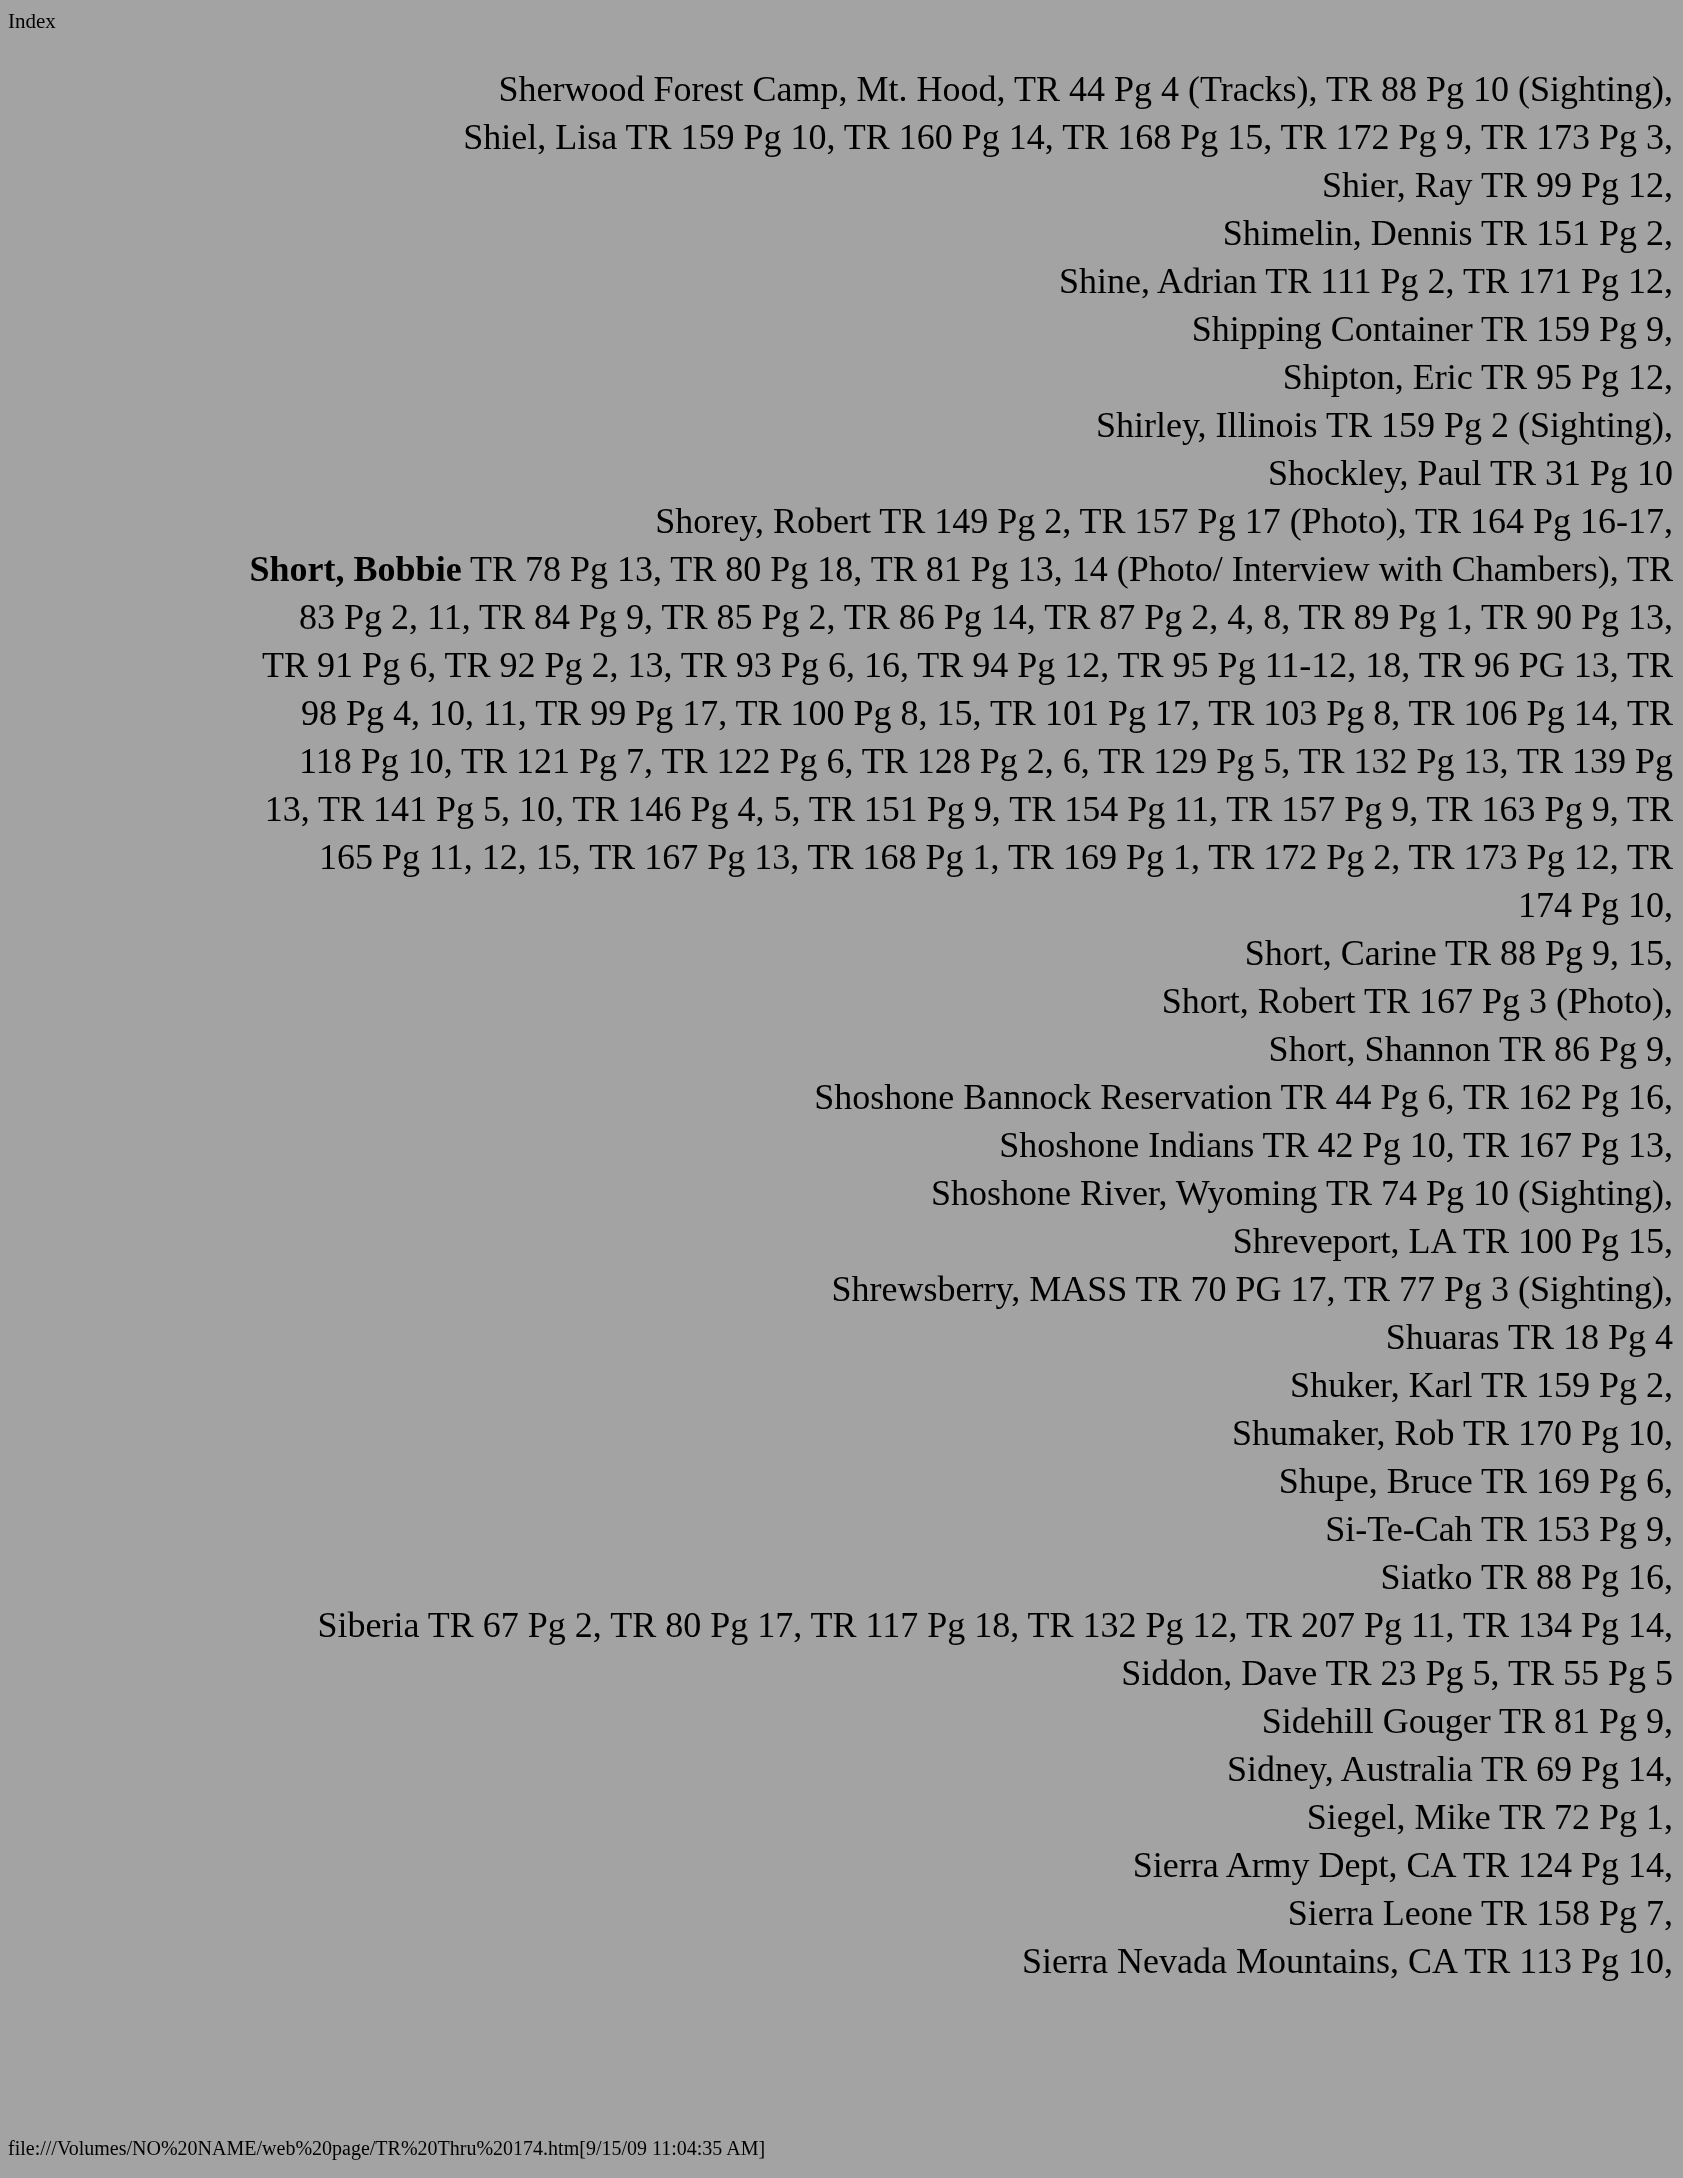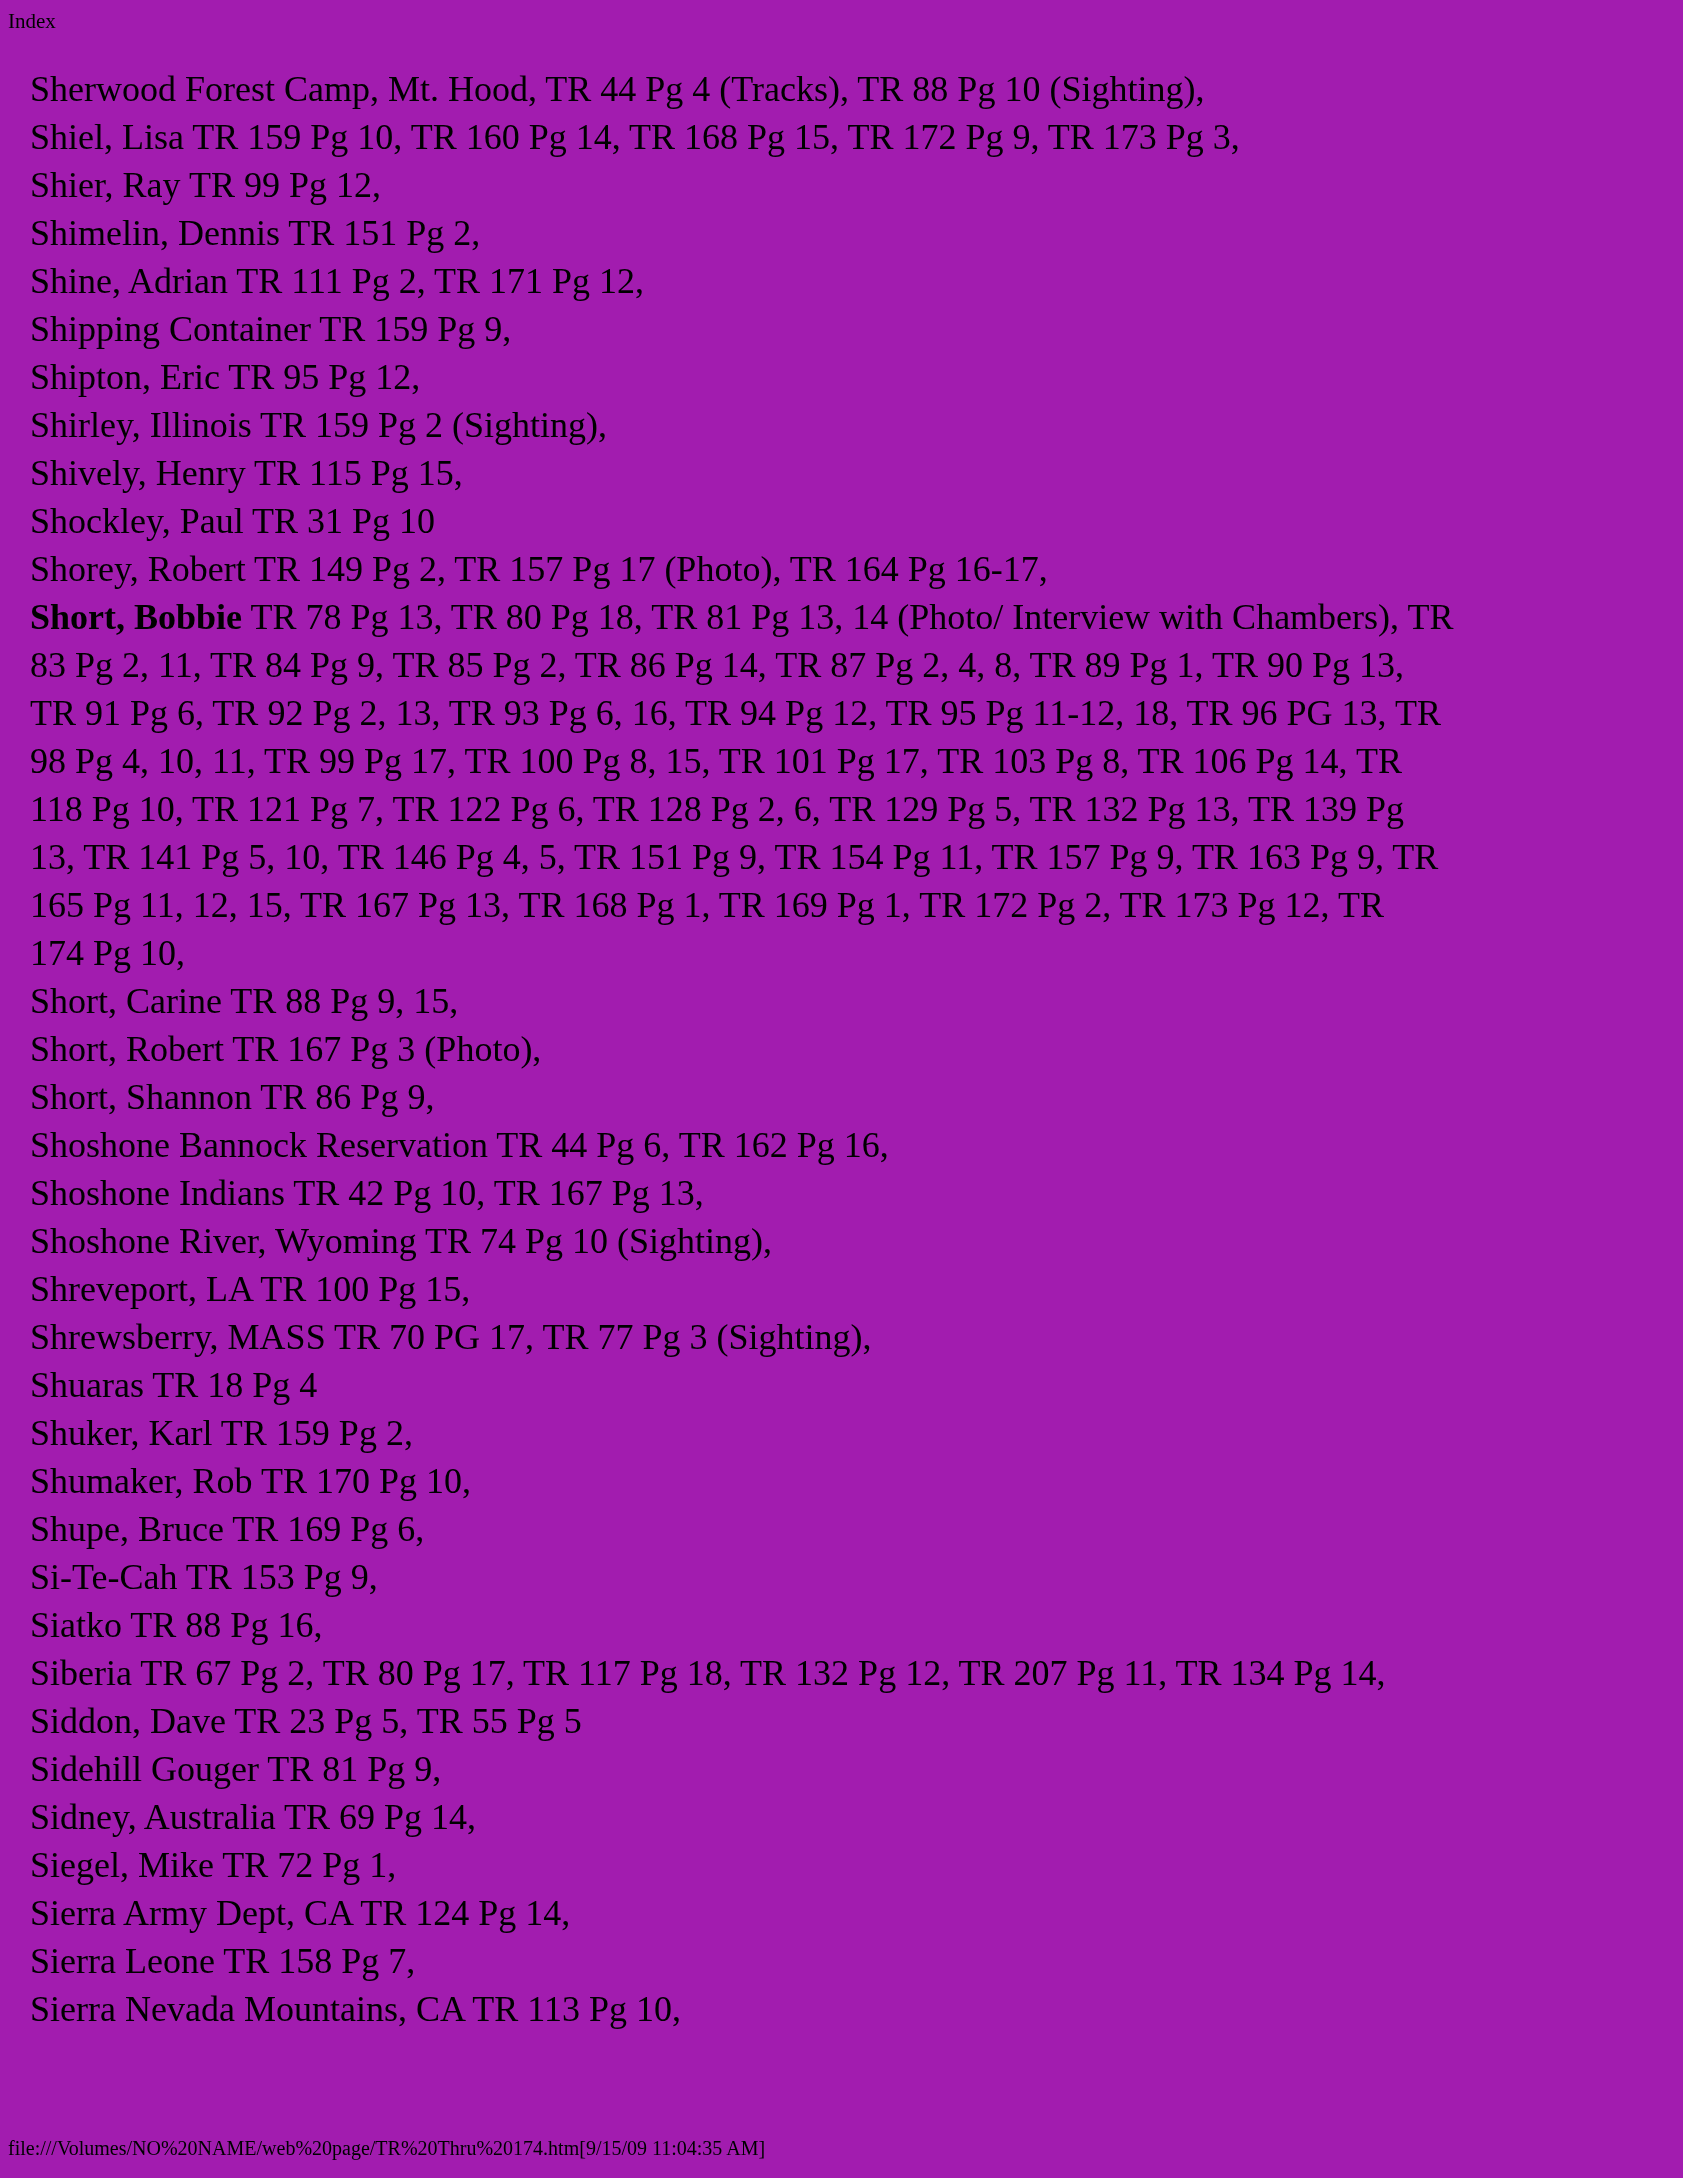--- a/index.html
+++ b/index.html
@@ -4,24 +4,25 @@
 <style>
   html, body {
     margin: 0;
     padding: 0;
     background: #ffffff;
   }
   .page {
     position: relative;
     width: 1683px;
     height: 2178px;
-    background: #a21caf;
+    background: #a3a3a3;
     color: #000000;
     font-family: "Liberation Serif", "DejaVu Serif", serif;
     overflow: hidden;
+    text-align: right;
   }
   .doc-title {
     position: absolute;
     top: 9px;
     left: 8px;
     font-size: 21px;
     line-height: 24px;
     color: #000000;
   }
   .index-list {
@@ -57,21 +58,20 @@
 
   <div class="index-list">
       <div class="index-line">Sherwood Forest Camp, Mt. Hood, TR 44 Pg 4 (Tracks), TR 88 Pg 10 (Sighting),</div>
       <div class="index-line">Shiel, Lisa TR 159 Pg 10, TR 160 Pg 14, TR 168 Pg 15, TR 172 Pg 9, TR 173 Pg 3,</div>
       <div class="index-line">Shier, Ray TR 99 Pg 12,</div>
       <div class="index-line">Shimelin, Dennis TR 151 Pg 2,</div>
       <div class="index-line">Shine, Adrian TR 111 Pg 2, TR 171 Pg 12,</div>
       <div class="index-line">Shipping Container TR 159 Pg 9,</div>
       <div class="index-line">Shipton, Eric TR 95 Pg 12,</div>
       <div class="index-line">Shirley, Illinois TR 159 Pg 2 (Sighting),</div>
-      <div class="index-line">Shively, Henry TR 115 Pg 15,</div>
       <div class="index-line">Shockley, Paul TR 31 Pg 10</div>
       <div class="index-line">Shorey, Robert TR 149 Pg 2, TR 157 Pg 17 (Photo), TR 164 Pg 16-17,</div>
       <div class="index-line"><b>Short, Bobbie</b> TR 78 Pg 13, TR 80 Pg 18, TR 81 Pg 13, 14 (Photo/ Interview with Chambers), TR</div>
       <div class="index-line">83 Pg 2, 11, TR 84 Pg 9, TR 85 Pg 2, TR 86 Pg 14, TR 87 Pg 2, 4, 8, TR 89 Pg 1, TR 90 Pg 13,</div>
       <div class="index-line">TR 91 Pg 6, TR 92 Pg 2, 13, TR 93 Pg 6, 16, TR 94 Pg 12, TR 95 Pg 11-12, 18, TR 96 PG 13, TR</div>
       <div class="index-line">98 Pg 4, 10, 11, TR 99 Pg 17, TR 100 Pg 8, 15, TR 101 Pg 17, TR 103 Pg 8, TR 106 Pg 14, TR</div>
       <div class="index-line">118 Pg 10, TR 121 Pg 7, TR 122 Pg 6, TR 128 Pg 2, 6, TR 129 Pg 5, TR 132 Pg 13, TR 139 Pg</div>
       <div class="index-line">13, TR 141 Pg 5, 10, TR 146 Pg 4, 5, TR 151 Pg 9, TR 154 Pg 11, TR 157 Pg 9, TR 163 Pg 9, TR</div>
       <div class="index-line">165 Pg 11, 12, 15, TR 167 Pg 13, TR 168 Pg 1, TR 169 Pg 1, TR 172 Pg 2, TR 173 Pg 12, TR</div>
       <div class="index-line">174 Pg 10,</div>

